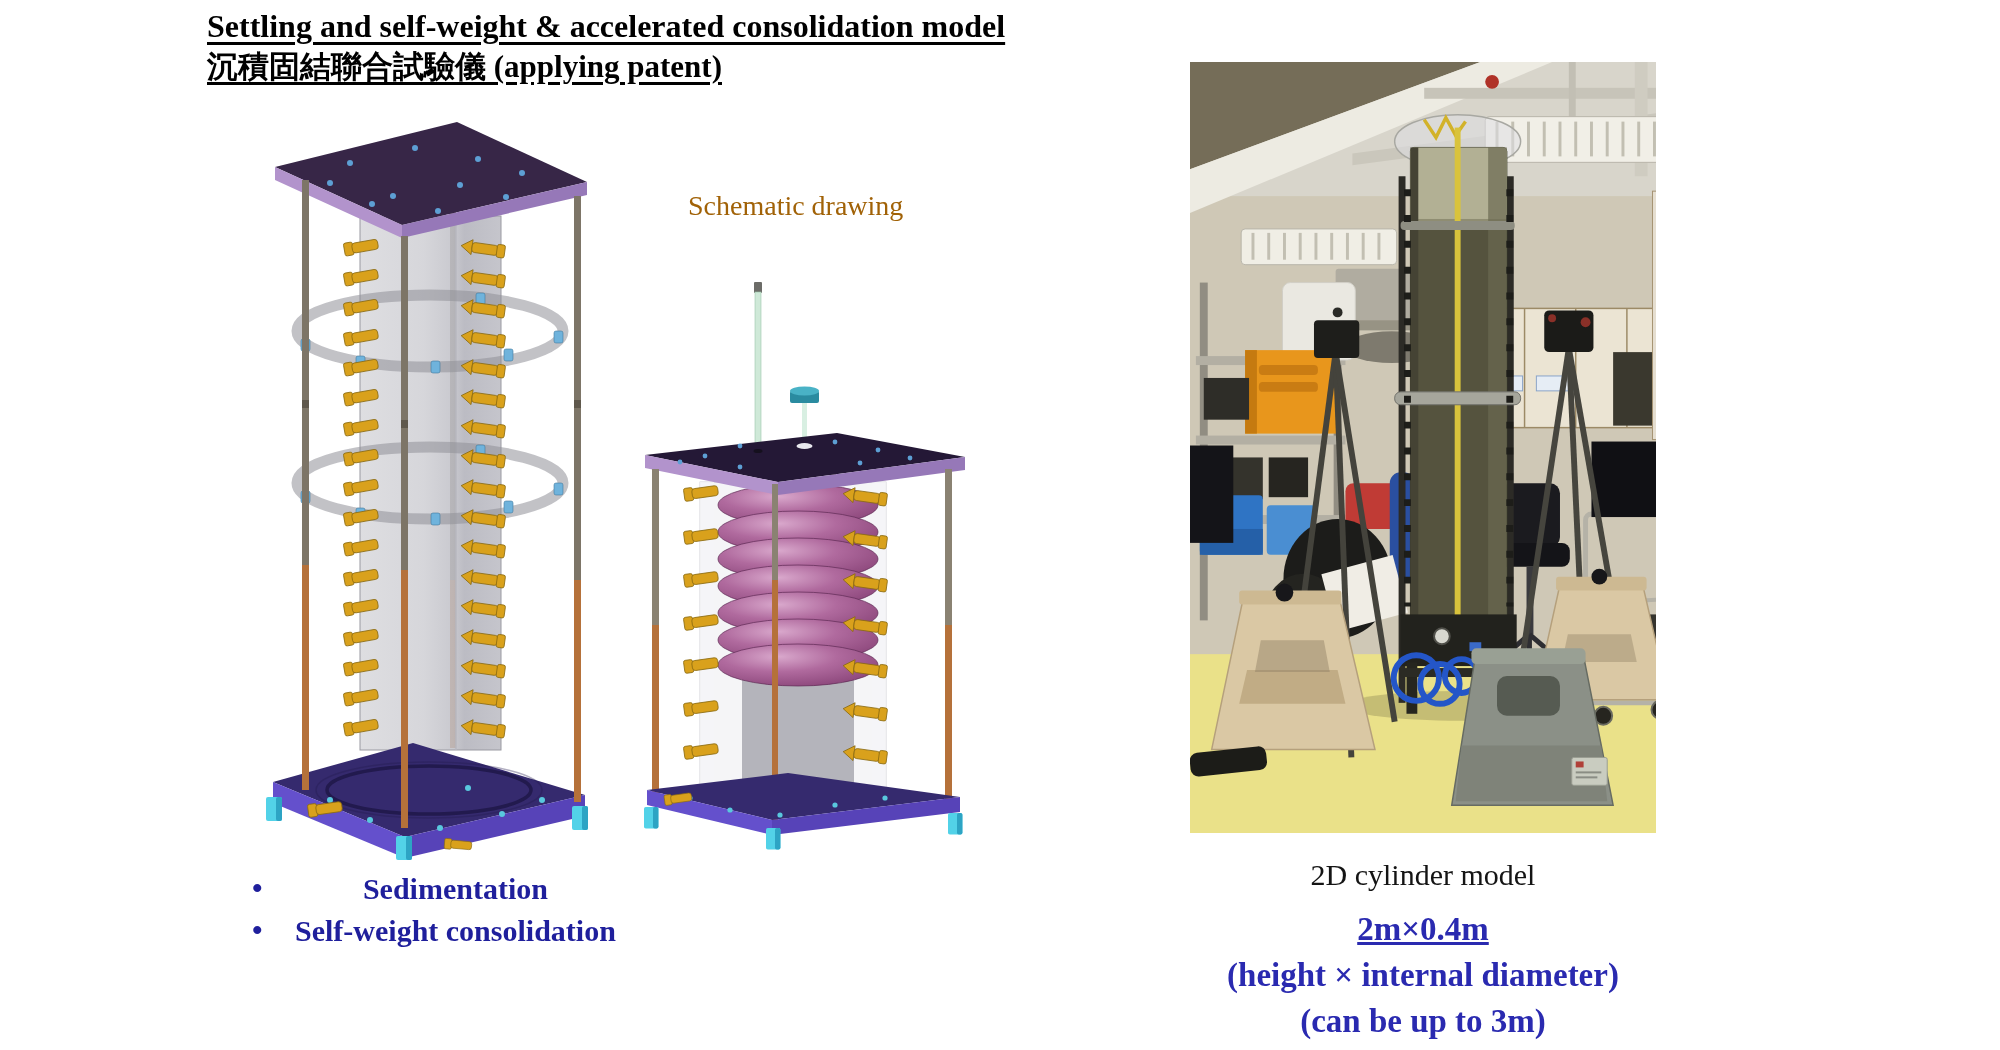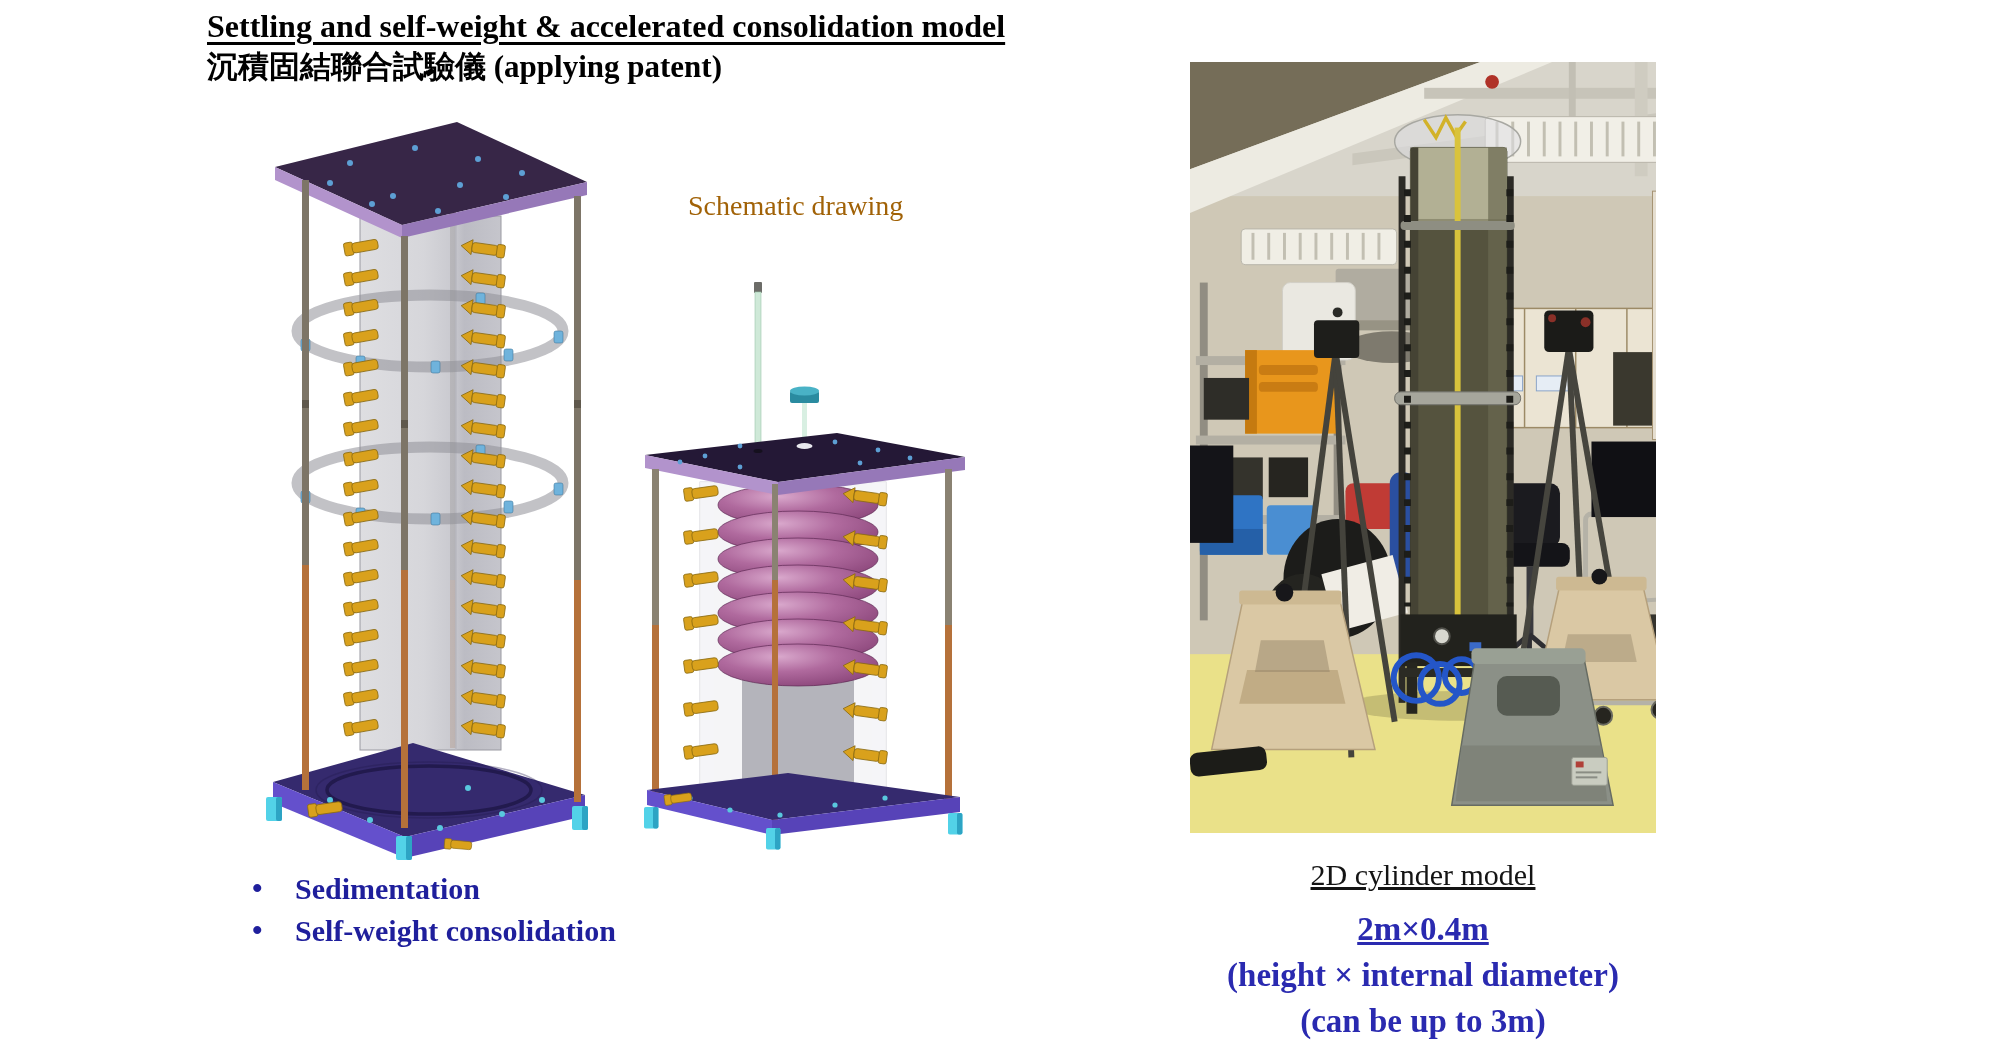--- a/index.html
+++ b/index.html
@@ -5,31 +5,31 @@
   :root{
     --bullet-text:#1f1f9c;
     --caption-blue:#2a2ab0;
   }
   html,body{margin:0;padding:0;background:#ffffff;}
   .slide{position:relative;width:1656px;height:1050px;background:#ffffff;overflow:hidden;
          font-family:"Liberation Serif","DejaVu Serif",serif;}
   .title-block{position:absolute;left:207px;top:6px;color:#000;font-weight:bold;}
   .title-line1{font-size:32px;line-height:40px;text-decoration:underline;
                text-decoration-thickness:2.5px;text-underline-offset:5px;white-space:nowrap;}
-  .title-line2{font-size:31px;line-height:41px;
+  .title-line2{font-size:31px;line-height:41px;text-decoration:underline;
                text-decoration-thickness:2.5px;text-underline-offset:5px;white-space:nowrap;}
   .schem-label{position:absolute;left:688px;top:190px;font-size:28px;color:#a16207;white-space:nowrap;}
   .schem{position:absolute;}
   .photo-frame{position:absolute;left:1190px;top:62px;width:492px;height:771px;overflow:hidden;}
   .captions{position:absolute;left:1138px;top:856px;width:570px;text-align:center;}
-  .cap-title{font-size:30px;line-height:38px;color:#141414;text-decoration:underline;}
+  .cap-title{font-size:30px;line-height:38px;color:#141414;}
   .cap-blue{font-size:33px;line-height:46px;font-weight:bold;color:var(--caption-blue);}
   .cap-size{margin-top:12px;text-decoration:underline;}
   .features{position:absolute;left:252px;top:868px;margin:0;padding:0;list-style:none;
-            color:var(--bullet-text);font-weight:bold;font-size:30px;}
+            color:var(--bullet-text);font-weight:bold;font-size:30px;text-align:center;}
   .features li{position:relative;padding-left:43px;line-height:42px;max-width:800px;}
   .features li::before{content:"\2022";position:absolute;left:0;top:-1px;font-size:30px;}
   
   .gold{fill:#d9a11c;stroke:#8a6a10;stroke-width:0.8;}
   .ring{fill:none;stroke:#8f8f98;stroke-opacity:0.55;stroke-width:11;}
   .clip{fill:#6fb3dc;stroke:#3f7ba0;stroke-width:0.6;}
   .pdot{fill:#5d9fd4;}
   .bmark{fill:#59c8de;}
 </style>
 </head>

